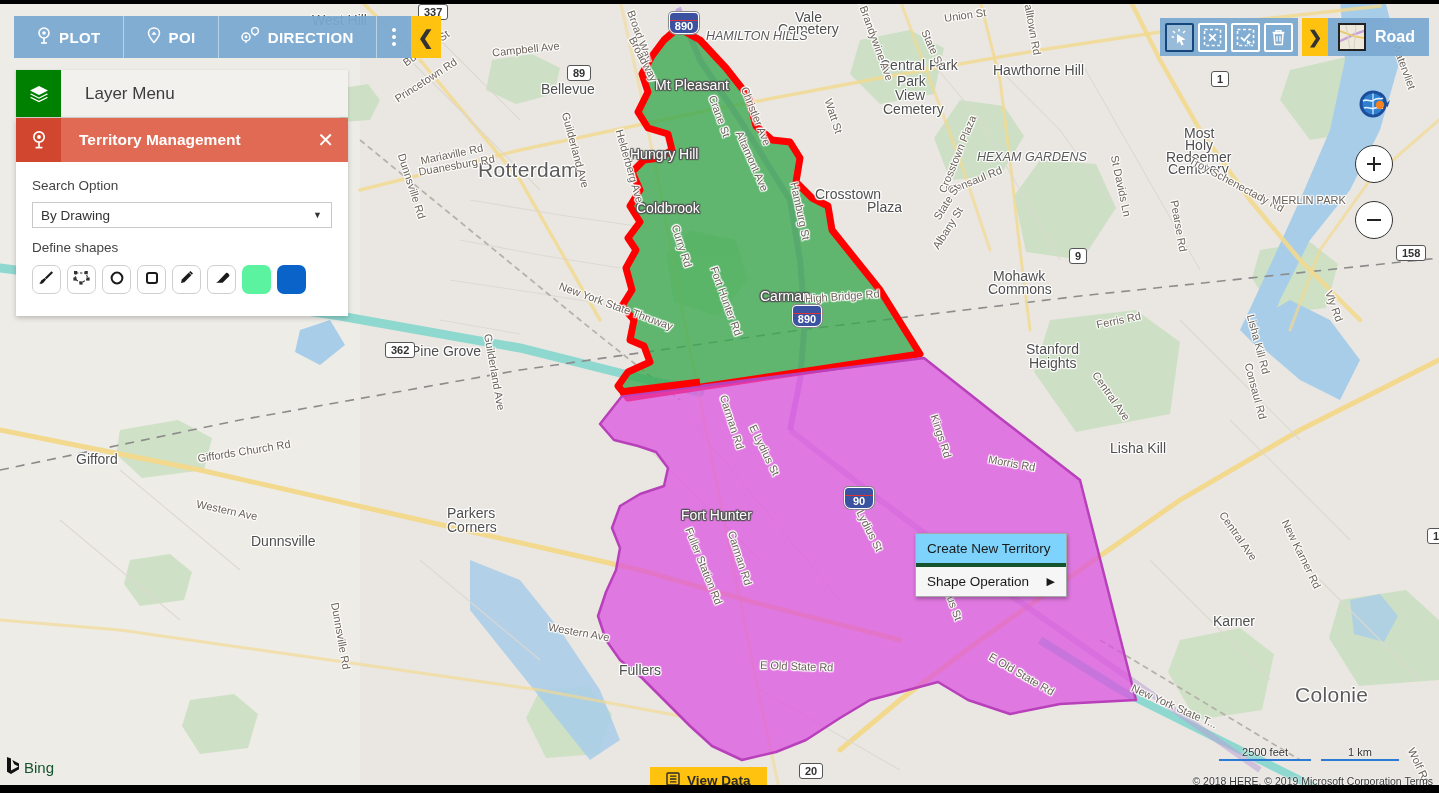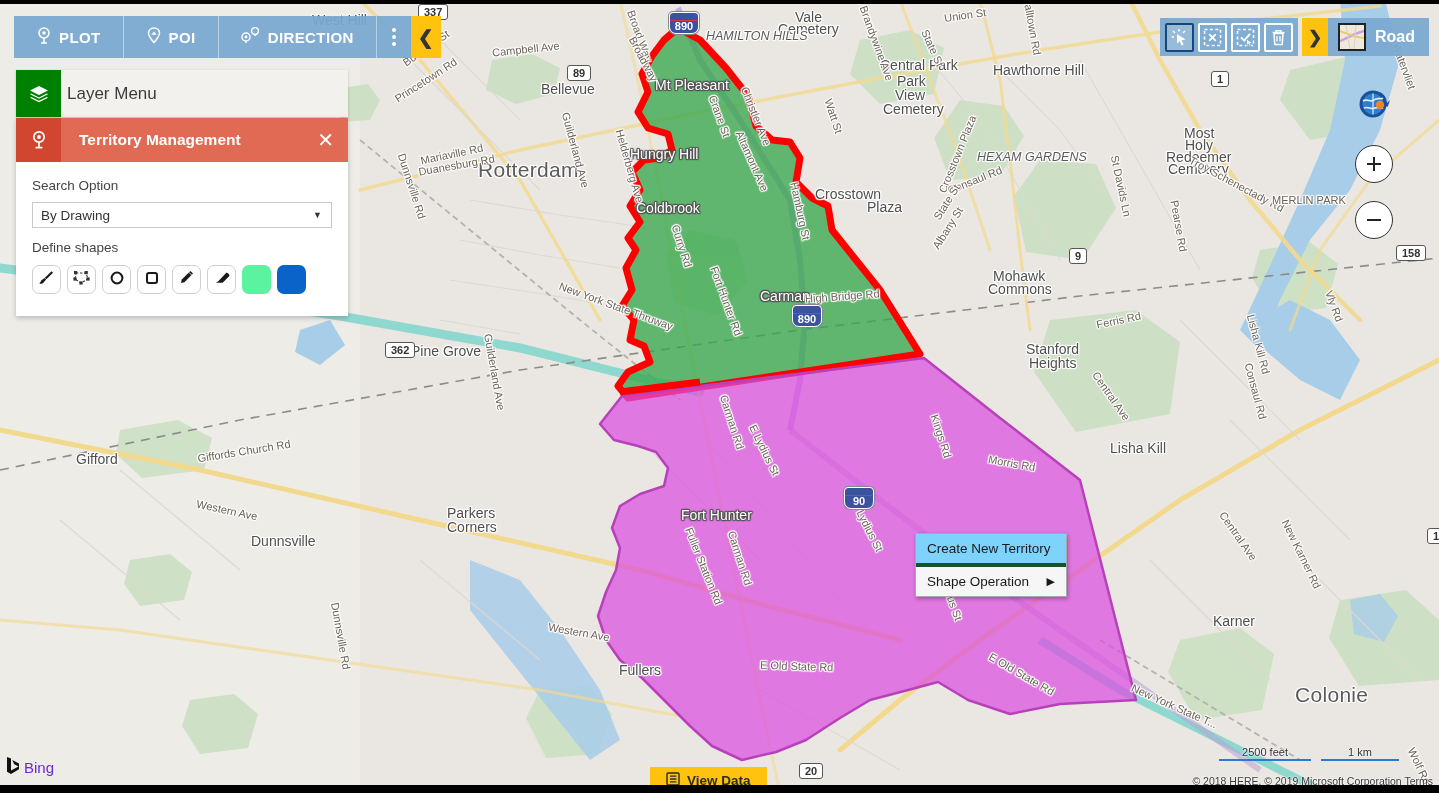--- a/index.html
+++ b/index.html
@@ -79,21 +79,21 @@
   #layer-menu {
     position: absolute; left: 16px; top: 70px; width: 332px; height: 47px;
     background: #f2f1ee; display: flex; align-items: center; z-index: 41;
     box-shadow: 0 1px 3px rgba(0,0,0,.18);
     cursor: pointer;
   }
   .lm-icon {
     width: 45px; height: 47px; background: #008000;
     display: flex; align-items: center; justify-content: center;
   }
-  .lm-title { margin-left: 6px; font-size: 17px; color: #3d3d3d; text-align: center; }
+  .lm-title { margin-left: 24px; font-size: 17px; color: #3d3d3d; text-align: center; }
 
   #territory-panel {
     position: absolute; left: 16px; top: 118px; width: 332px;
     background: #fff; z-index: 41;
     box-shadow: 0 2px 5px rgba(0,0,0,.22);
   }
   .tp-head { height: 44px; background: #e06a54; display: flex; align-items: center; position: relative; }
   .tp-head-icon {
     width: 45px; height: 44px; background: #d1462f;
     display: flex; align-items: center; justify-content: center;
@@ -183,21 +183,21 @@
   #view-data {
     position: absolute; left: 650px; bottom: 0; height: 26px;
     background: #ffc20e; display: flex; align-items: center; gap: 7px;
     padding: 0 16px; cursor: pointer; z-index: 40;
     font-size: 13.5px; font-weight: bold; color: #2b2b2b;
   }
   #bing-logo {
     position: absolute; left: 6px; bottom: 14px; display: flex; align-items: center;
     gap: 4px; z-index: 35;
   }
-  .bing-text { font-size: 15px; color: #6d28d9; }
+  .bing-text { font-size: 15px; color: #14532d; }
 
   #scalebar {
     position: absolute; right: 40px; bottom: 32px; display: flex; gap: 10px;
     align-items: flex-end; z-index: 35;
   }
   .sb { position: relative; }
   .sb-text { font-size: 11px; color: #333; text-align: center;
     text-shadow: 0 0 2px #fff, 0 0 2px #fff; }
   .sb-line { height: 2px; background: #2b7bd6; margin-top: 1px; }
 

